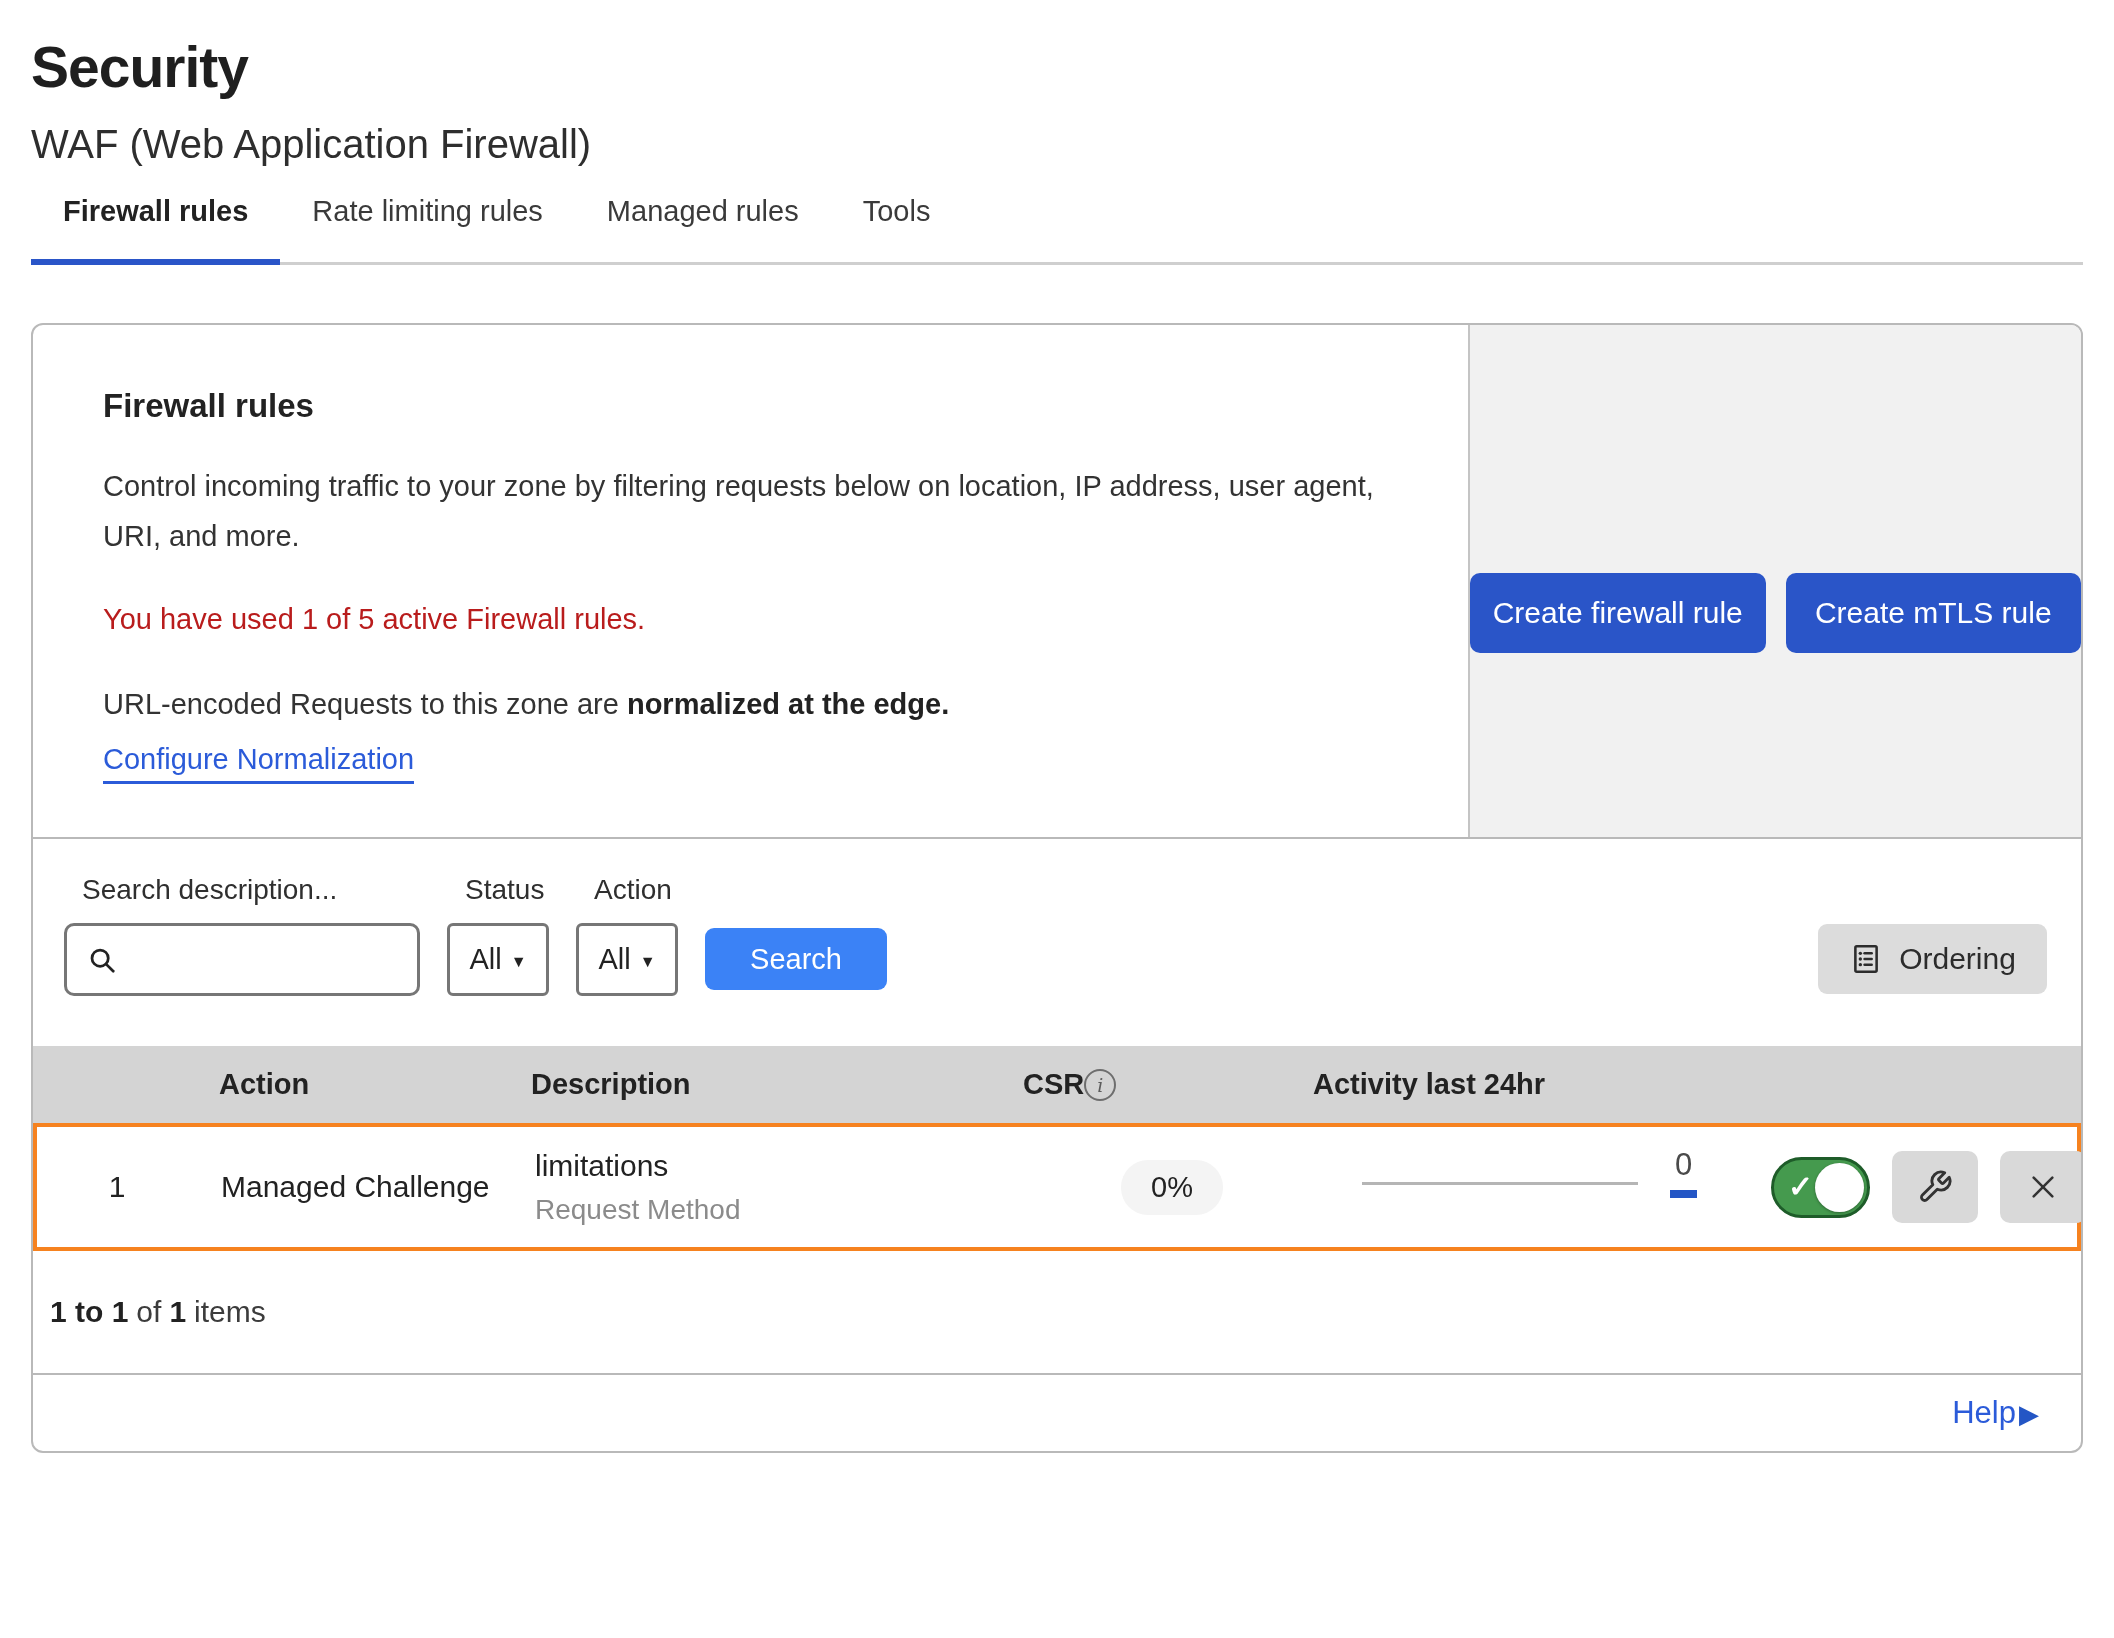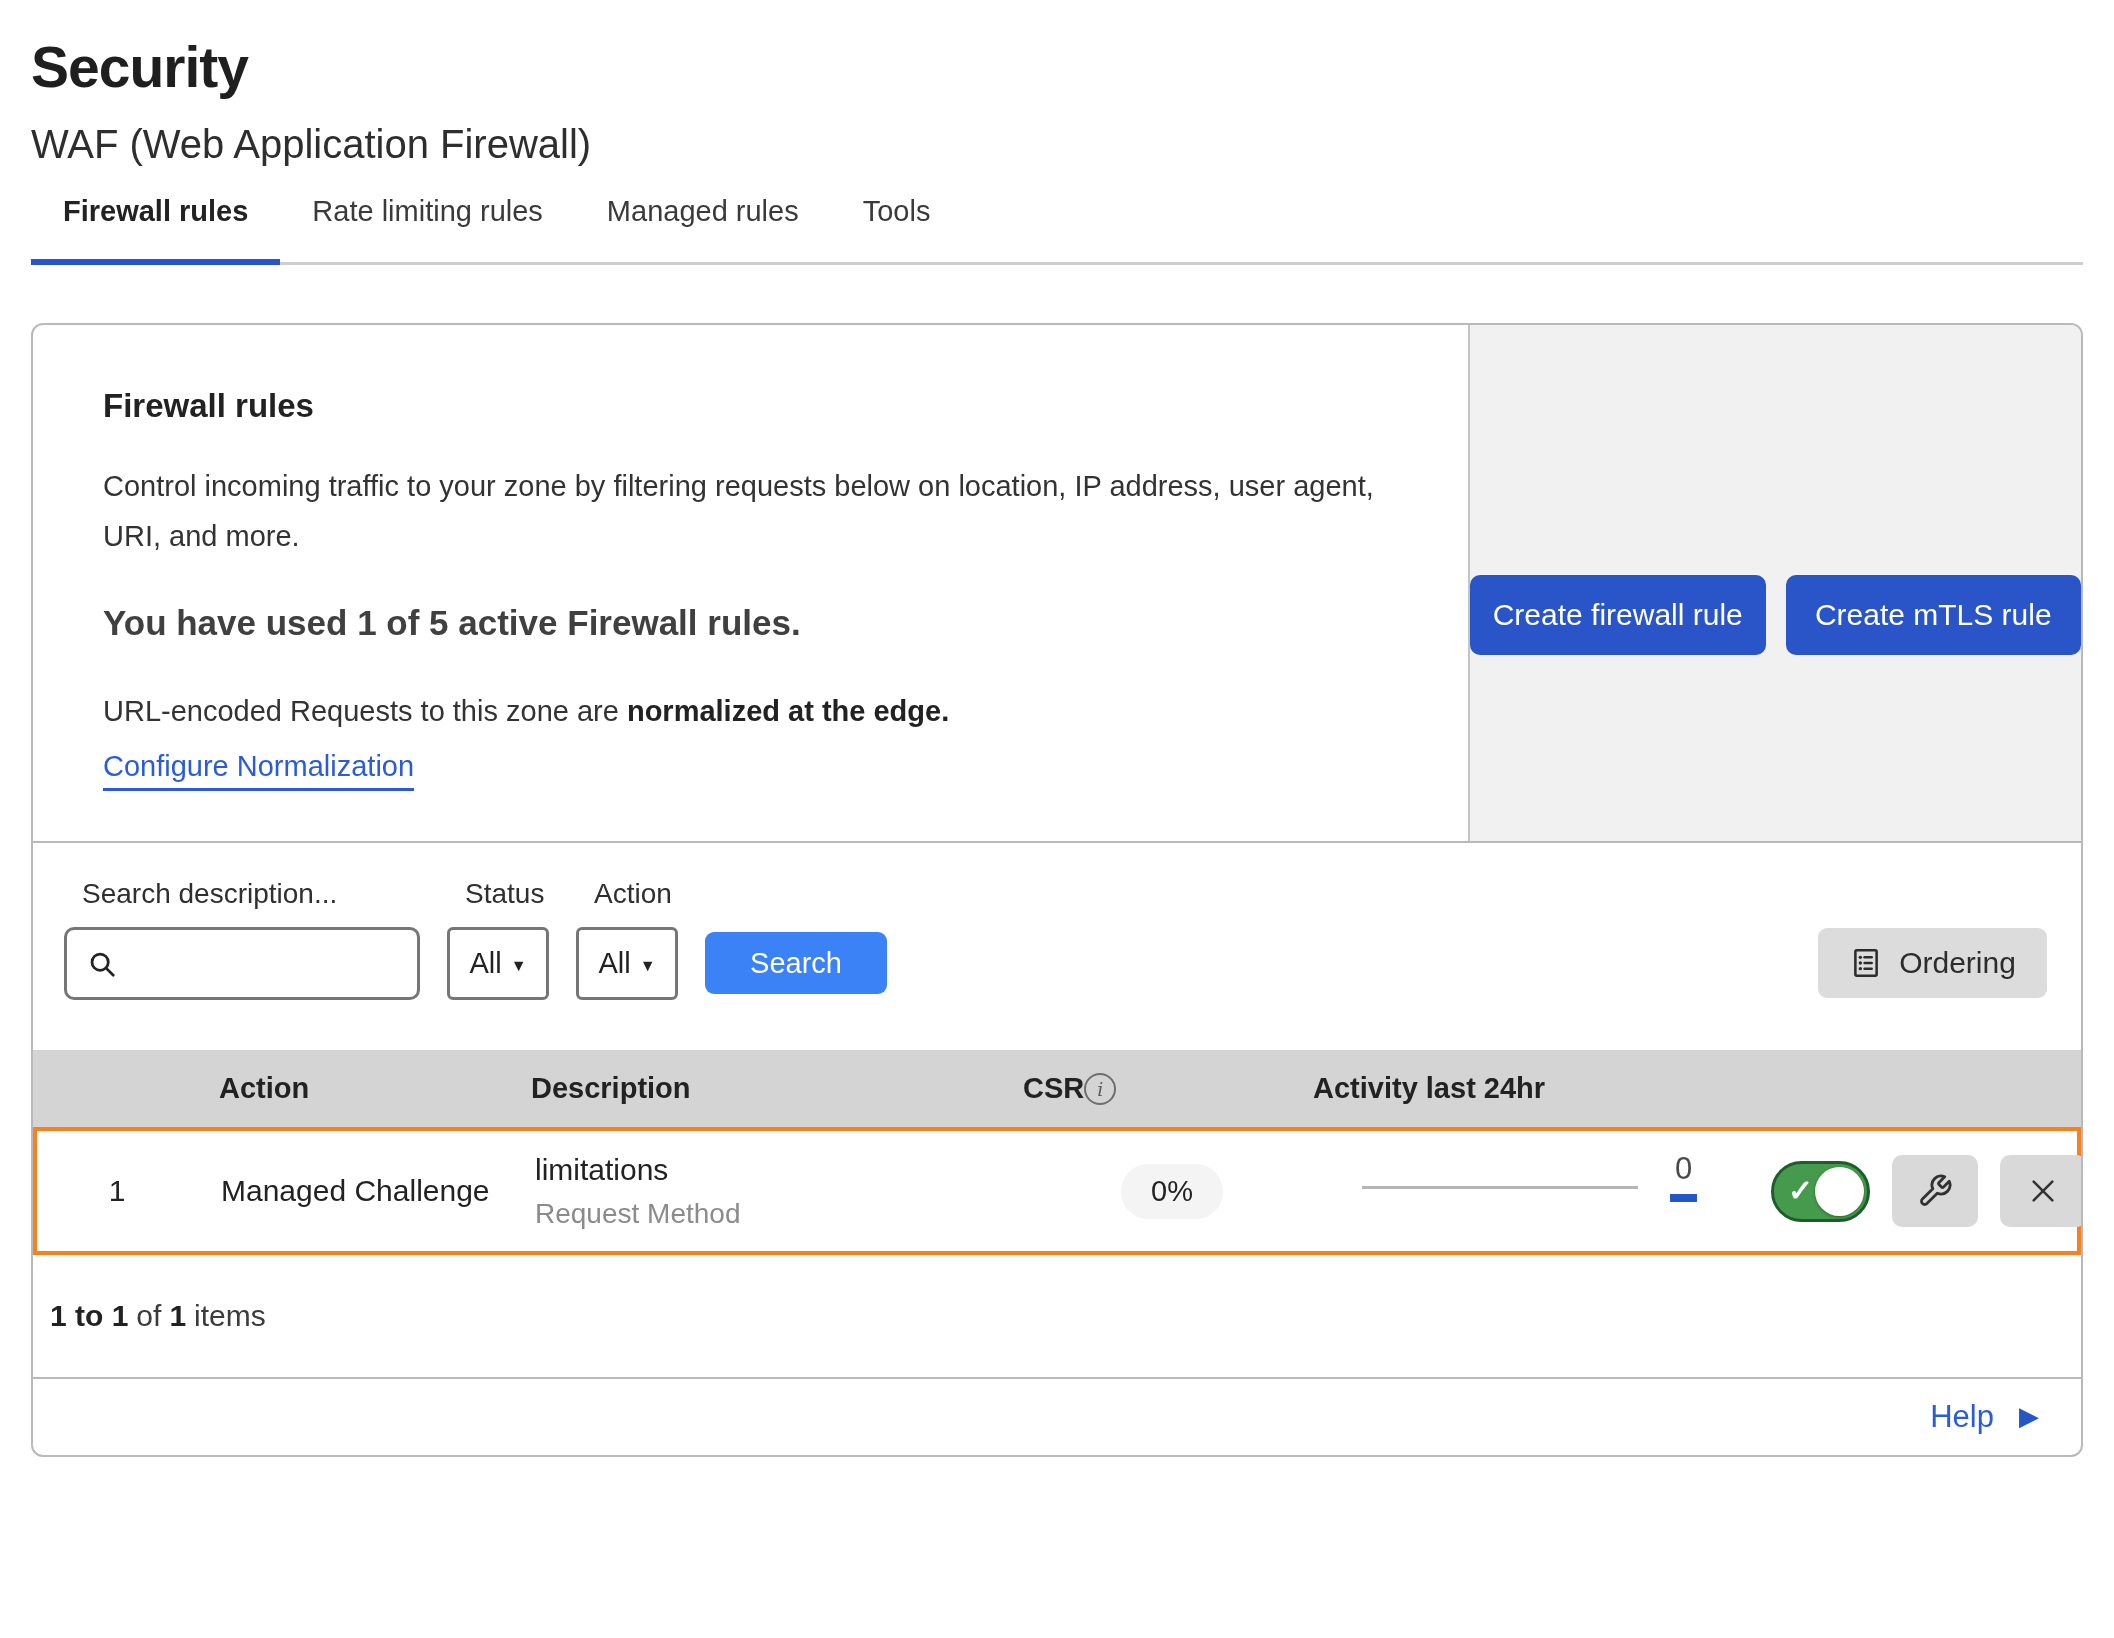--- a/index.html
+++ b/index.html
@@ -19,21 +19,21 @@
   .tab.active::after { content: ""; position: absolute; left: 0; right: 0; bottom: -3px; height: 6px; background: #2a55c8; }
 
   
   .container { margin-top: 58px; width: 2052px; border: 2px solid #b9b9b9; border-radius: 12px; overflow: hidden; background: #fff; }
 
   
   .top-section { display: flex; min-height: 514px; border-bottom: 2px solid #b9b9b9; }
   .top-left { flex: 1; padding: 62px 70px 50px 70px; }
   .card-heading { font-size: 33px; font-weight: bold; color: #222; margin-bottom: 36px; }
   .card-desc { font-size: 29px; line-height: 50px; color: #333; max-width: 1330px; margin-bottom: 42px; }
-  .usage-line { font-size: 35px; font-weight: bold; color: #404040; margin-bottom: 52px; }
+  .usage-line { font-size: 29px; font-weight: normal; color: #b91c1c; margin-bottom: 52px; }
   .norm-line { font-size: 29px; color: #333; margin-bottom: 22px; }
   .norm-line b { color: #222; }
   .norm-link { display: inline-block; font-size: 29px; color: #2b5bd9; text-decoration: none; border-bottom: 3px solid #2b5bd9; padding-bottom: 5px; cursor: pointer; }
   .top-right { width: 613px; background: #f1f1f1; border-left: 2px solid #c4c4c4; display: flex; flex-direction: row; align-items: center; justify-content: center; gap: 20px; padding-top: 104px; padding-bottom: 40px; }
   .btn-primary { width: 485px; height: 80px; background: #2a55c8; border: none; border-radius: 10px; color: #fff; font-size: 30px; font-family: inherit; display: flex; align-items: center; justify-content: center; cursor: pointer; }
 
   
   .filters { display: flex; align-items: flex-end; padding: 40px 34px 50px 31px; height: 207px; }
   .fgroup { display: flex; flex-direction: column; margin-right: 27px; }
   .fgroup .flabel { font-size: 28px; color: #2f2f2f; margin-bottom: 17px; margin-left: 18px; }
@@ -68,21 +68,21 @@
   .toggle { width: 99px; height: 61px; background: #459a4e; border: 3px solid #1e5c29; border-radius: 32px; position: relative; cursor: pointer; flex-shrink: 0; }
   .toggle .check { position: absolute; left: 14px; top: 9px; color: #fff; font-size: 30px; font-weight: bold; }
   .toggle .knob { position: absolute; right: 3px; top: 3px; width: 49px; height: 49px; background: #fff; border-radius: 50%; box-shadow: 0 1px 3px rgba(0,0,0,0.35); }
   .icon-btn { width: 86px; height: 72px; background: #d9d9d9; border: none; border-radius: 10px; display: flex; align-items: center; justify-content: center; cursor: pointer; }
 
   
   .summary-row { height: 122px; display: flex; align-items: center; padding-left: 17px; font-size: 30px; color: #3c3c3c; }
   .summary-row b { color: #222; margin: 0 8px; }
   .summary-row b:first-child { margin-left: 0; }
   .footer-row { border-top: 2px solid #b9b9b9; height: 78px; display: flex; align-items: center; justify-content: flex-end; padding-right: 42px; }
-  .help-link { display: flex; gap: 25px; font-size: 31px; color: #2b5bd9; text-decoration: none; cursor: pointer; }
+  .help-link { display: flex; align-items: center; gap: 3px; font-size: 31px; color: #2b5bd9; text-decoration: none; cursor: pointer; }
   .help-arrow { font-size: 26px; color: #2456c5; padding-top: 2px; }
 
   svg { display: block; }
 </style>
 </head>
 <body>
 
 <div class="page">
 
   <div class="page-title">Security</div>

